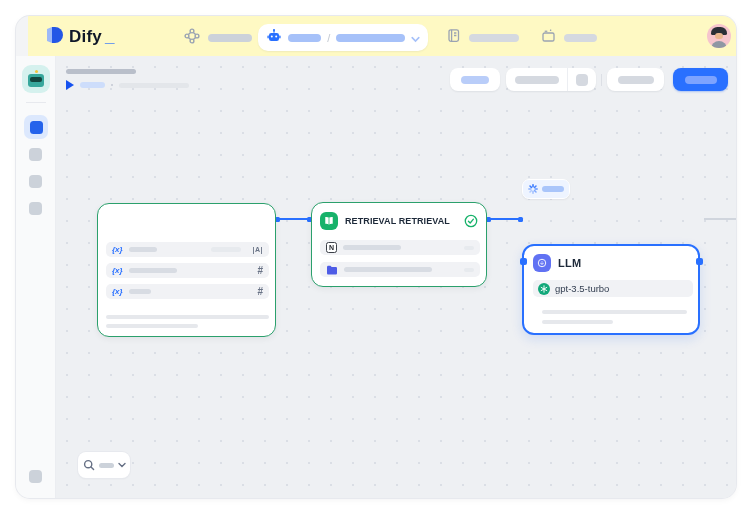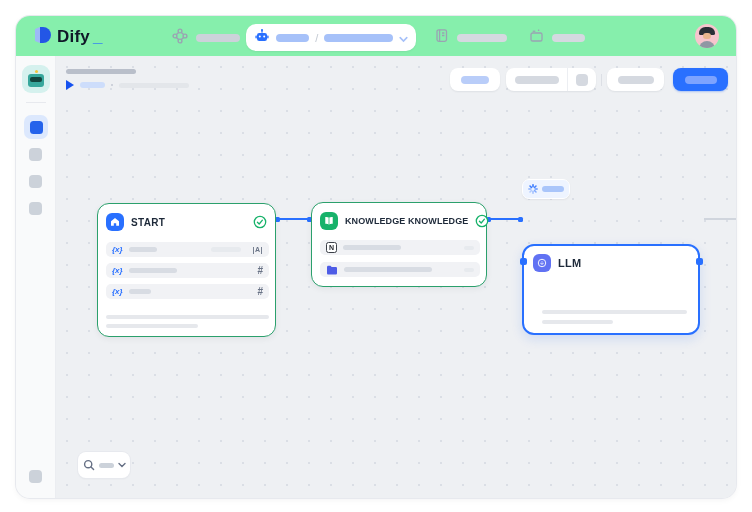--- a/index.html
+++ b/index.html
@@ -2,21 +2,21 @@
 <html><head>
 <meta charset="utf-8">
 <style>
   * { margin:0; padding:0; box-sizing:border-box; }
   html,body { width:752px; height:512px; background:#ffffff; font-family:"Liberation Sans",sans-serif; position:relative; overflow:hidden; }
 
   .frame { position:absolute; left:16px; top:16px; width:720px; height:482px; background:#f3f4f6;
            border-radius:14px; overflow:hidden; box-shadow:0 0 0 1px #e7e9ee, 0 2px 6px rgba(16,24,40,.05); }
 
   
-  .topbar { position:absolute; top:0; left:0; right:0; height:40px; background:#86efac; }
+  .topbar { position:absolute; top:0; left:12px; right:0; height:40px; background:#fef9c3; }
   .logo { position:absolute; left:16px; top:9px; display:flex; align-items:center; gap:5px; cursor:pointer; }
   .logo-text { font-size:17px; font-weight:800; color:#101828; letter-spacing:.2px; }
   .logo-underscore { font-size:17px; font-weight:800; color:#2970ff; margin-left:-2px; }
 
   .nav-item { position:absolute; display:flex; align-items:center; gap:8px; }
   .nav-workflow { left:156px; top:12px; }
   .nav-knowledge { left:418px; top:12px; }
   .nav-explore { left:513px; top:12px; }
 
   .ph { border-radius:4px; }
@@ -248,34 +248,20 @@
     </div>
     <div class="tb-btn btn-publish">
       <span class="ph ph-btn-pub"></span>
     </div>
 
     <div class="edge" style="left:220px; top:162px; width:35px;"></div>
     <div class="edge" style="left:431px; top:162px; width:35px;"></div>
     <div class="edge-gray" style="left:648px; top:162px; width:32px;"></div>
 
     <div class="node node-green" style="left:41px; top:147px; width:179px; height:134px;">
-      <div class="node-head">
-        <span class="node-icon icon-blue">
-          <svg width="12" height="12" viewBox="0 0 18 18">
-              <path d="M3 8 9 3l6 5v6.5h-4.2V11H7.2v3.5H3z" fill="#ffffff"></path>
-            </svg>
-        </span>
-        <span class="node-title">START</span>
-        <span class="head-check">
-          <svg width="14" height="14" viewBox="0 0 14 14" fill="none">
-              <circle cx="7" cy="7" r="5.7" stroke="#17b26a" stroke-width="1.3" fill="#ffffff"></circle>
-              <path d="M4.4 7.2 6.2 9l3.2-3.8" stroke="#17b26a" stroke-width="1.3" stroke-linecap="round" stroke-linejoin="round"></path>
-            </svg>
-        </span>
-      </div>
       <div class="node-row" style="top:38px; width:163px;">
         <span class="var-x">{x}</span>
         <span class="row-bar" style="width:28px"></span>
         <span class="row-endbar"></span>
         <span class="row-type type-a" style="margin-left:6px">|A|</span>
       </div>
       <div class="node-row" style="top:59px; width:163px;">
         <span class="var-x">{x}</span>
         <span class="row-bar" style="width:48px"></span>
         <span class="row-type type-h">#</span>
@@ -290,21 +276,21 @@
     </div>
 
     <div class="node node-green" style="left:255px; top:146px; width:176px; height:85px;">
       <div class="node-head">
         <span class="node-icon icon-green">
           <svg width="12" height="12" viewBox="0 0 18 18">
               <path d="M9 4.2C7.5 3.1 5.4 2.8 3.4 3.1v10c2-.3 4 .1 5.6 1.1 1.6-1 3.6-1.4 5.6-1.1v-10C12.6 2.8 10.5 3.1 9 4.2z" fill="#ffffff"></path>
               <path d="M9 4.2v10" stroke="#17b26a" stroke-width="1.1"></path>
             </svg>
         </span>
-        <span class="node-title title-sm">KNOWLEDGE KNOWLEDGE</span>
+        <span class="node-title title-sm">RETRIEVAL RETRIEVAL</span>
         <span class="head-check">
           <svg width="14" height="14" viewBox="0 0 14 14" fill="none">
               <circle cx="7" cy="7" r="5.7" stroke="#17b26a" stroke-width="1.3" fill="#ffffff"></circle>
               <path d="M4.4 7.2 6.2 9l3.2-3.8" stroke="#17b26a" stroke-width="1.3" stroke-linecap="round" stroke-linejoin="round"></path>
             </svg>
         </span>
       </div>
       <div class="node-row" style="top:37px; width:160px;">
         <span class="notion-ic">N</span>
         <span class="row-bar" style="width:58px"></span>
@@ -343,20 +329,30 @@
       <div class="node-head" style="left:9px; top:8px;">
         <span class="node-icon icon-indigo">
           <svg width="12" height="12" viewBox="0 0 18 18" fill="none" stroke="#ffffff" stroke-width="1.4">
             <circle cx="9" cy="9" r="5.6"></circle>
             <path d="M6.4 9.4h5.2 M9 6.4v1.4" stroke-width="1.2"></path>
             <circle cx="9" cy="11.4" r=".8" fill="#ffffff" stroke="none"></circle>
           </svg>
         </span>
         <span class="node-title title-lg">LLM</span>
       </div>
+      <div class="model-pill">
+        <span class="openai-ic">
+          <svg width="8" height="8" viewBox="0 0 10 10" stroke="#ffffff" stroke-width="1.2" stroke-linecap="round">
+            <line x1="5" y1="1" x2="5" y2="9"></line>
+              <line x1="1.5" y1="3" x2="8.5" y2="7"></line>
+              <line x1="8.5" y1="3" x2="1.5" y2="7"></line>
+          </svg>
+        </span>
+        <span class="model-name">gpt-3.5-turbo</span>
+      </div>
       <div class="desc-line" style="left:18px; top:64px; width:145px;"></div>
       <div class="desc-line" style="left:18px; top:74px; width:71px;"></div>
     </div>
 
     <div class="zoom-ctl">
       <span style="display:flex">
         <svg width="12" height="12" viewBox="0 0 12 12" fill="none" stroke="#667085" stroke-width="1.4" stroke-linecap="round">
           <circle cx="5.2" cy="5.2" r="3.6"></circle>
             <line x1="8" y1="8" x2="10.6" y2="10.6"></line>
         </svg>

